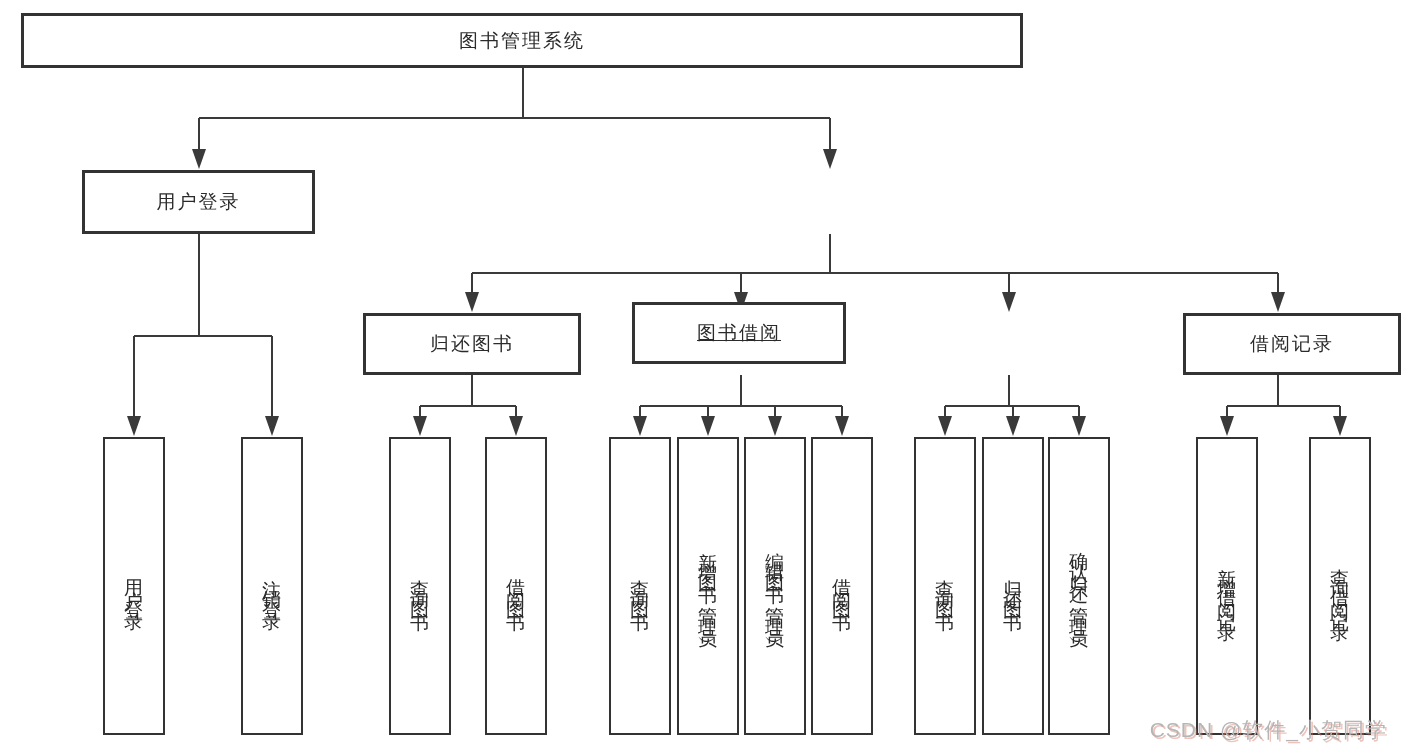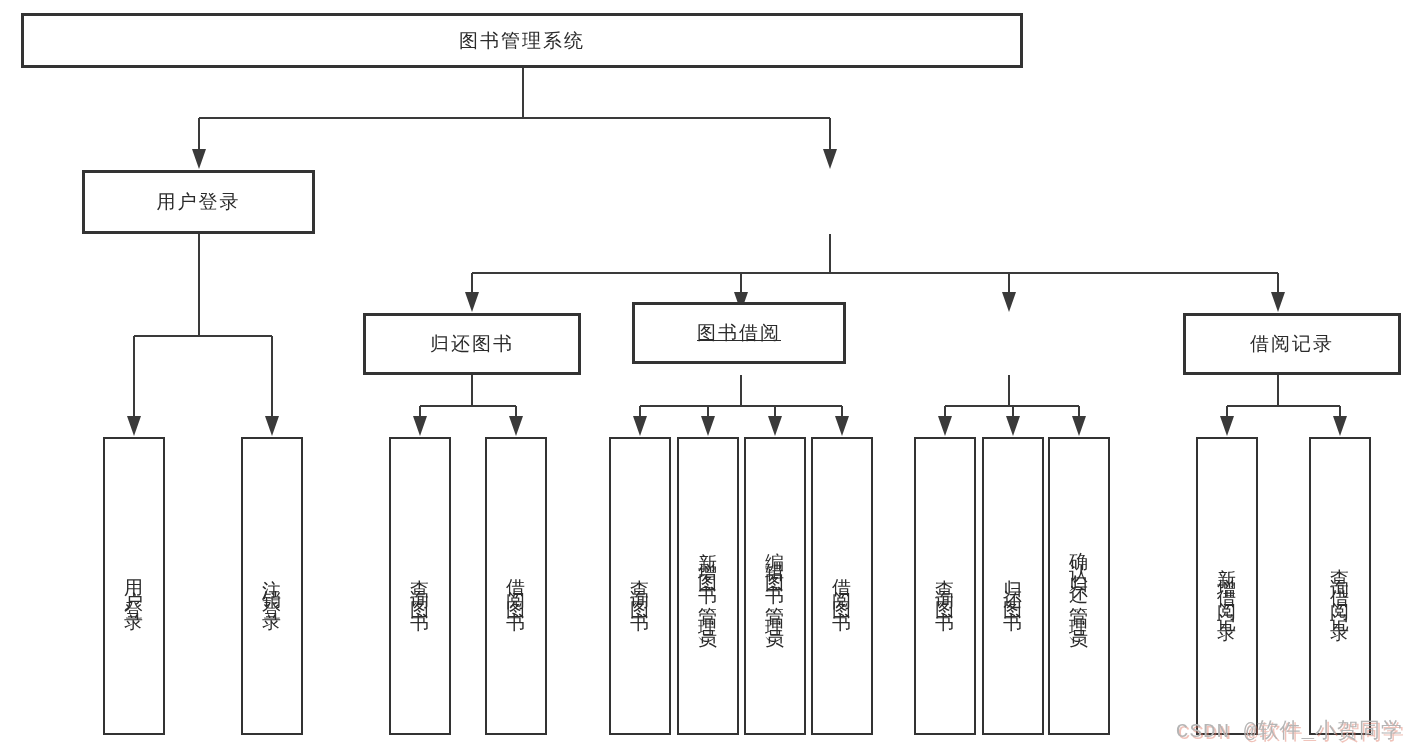--- a/index.html
+++ b/index.html
@@ -30,28 +30,27 @@
   .leaf .label {
     writing-mode: vertical-rl;
     text-orientation: mixed;
     letter-spacing: 11px;
     line-height: 1;
     white-space: normal;
   }
   .leaf { border-width: 2.5px; }
   .watermark {
     position: absolute;
-    right: 2px;
+    right: 18px;
     bottom: 3px;
     font-size: 21px;
     letter-spacing: 1px;
     color: #b5b5b5;
     text-shadow: 2px 2px 0 rgba(222, 120, 100, 0.45);
     white-space: nowrap;
-    font-family: Liberation Mono, monospace;
   }
 </style>
 </head>
 <body>
 
 <div class="stage">
 
   <svg class="wires" width="1405" height="747" viewBox="0 0 1405 747" xmlns="http://www.w3.org/2000/svg">
     <g stroke="#3a3a3a" stroke-width="2" fill="none">
       <path d="M523 68 V118 M199 118 H830 M199 118 V151 M830 118 V151"></path>

